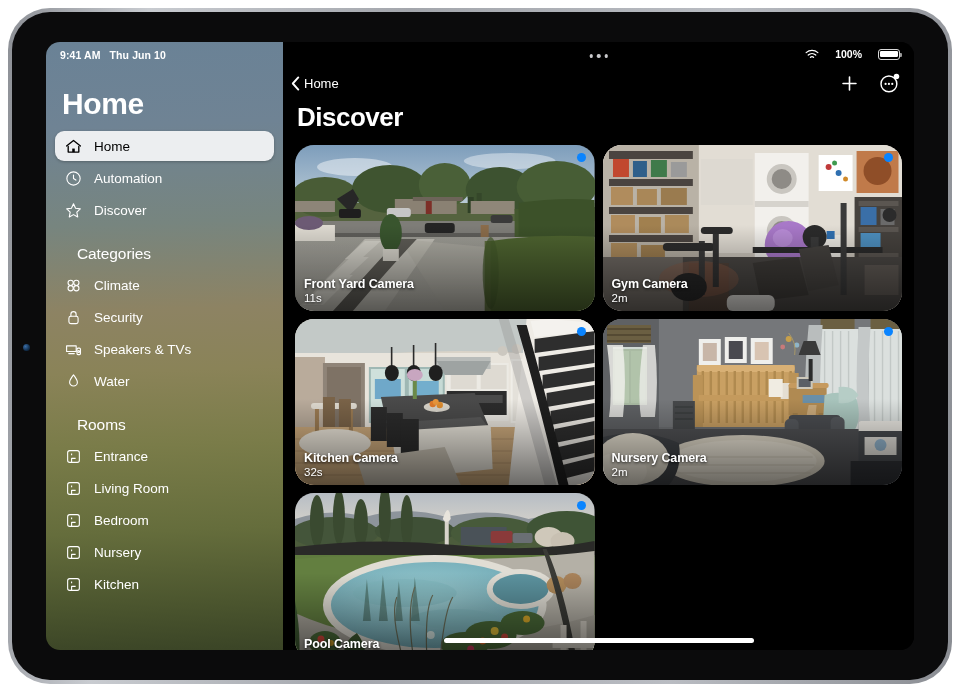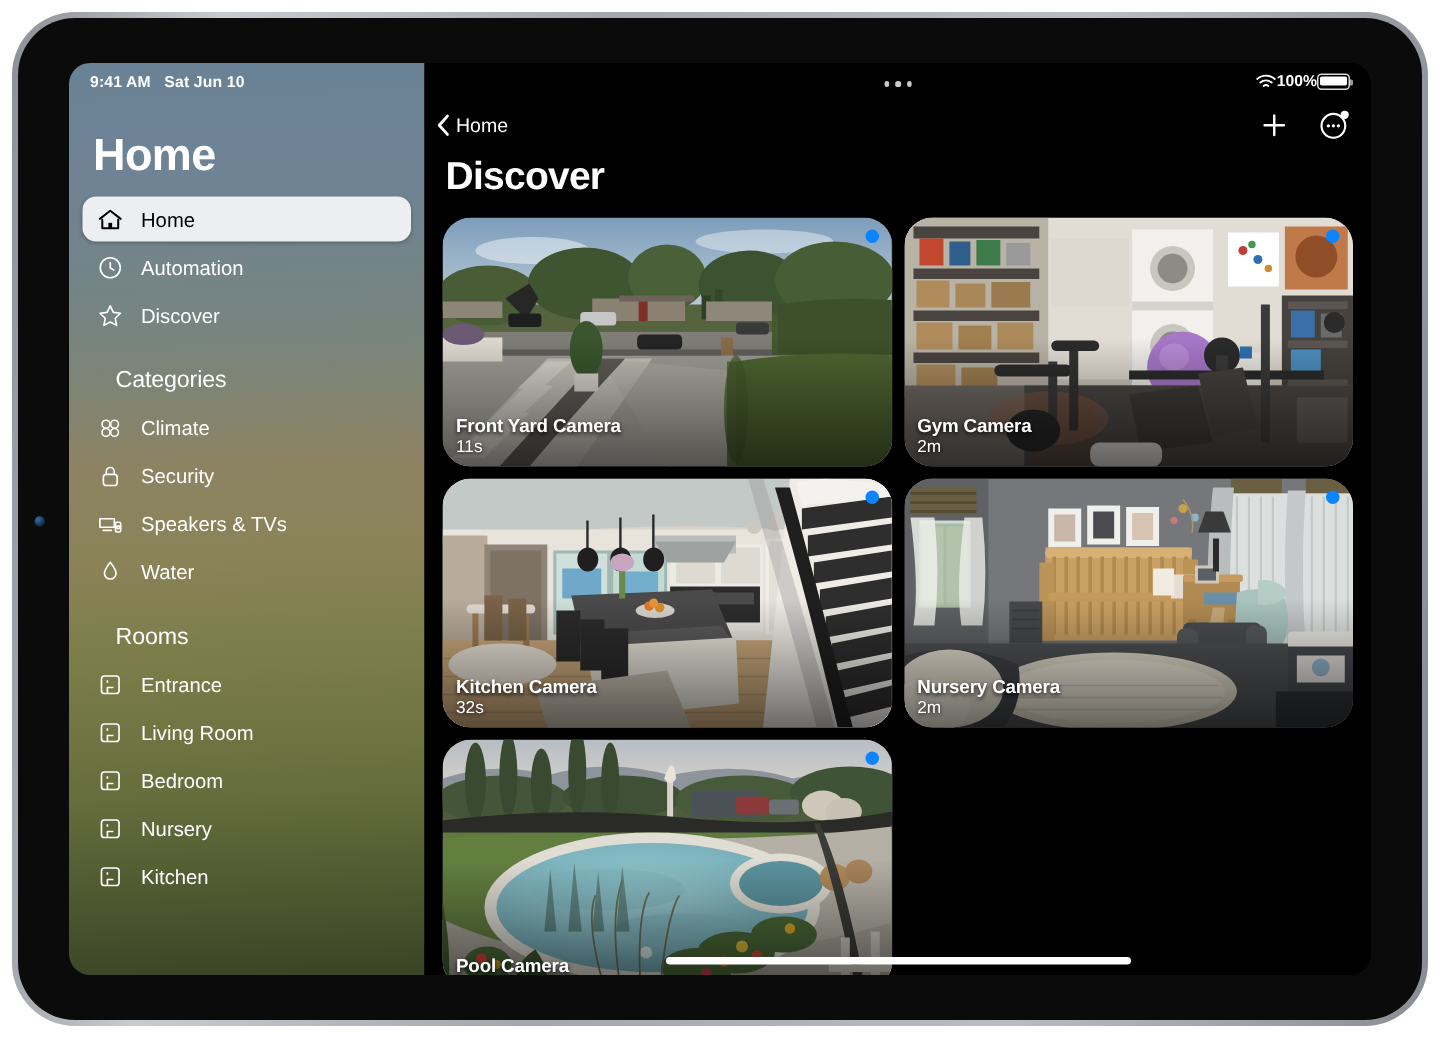--- a/index.html
+++ b/index.html
@@ -123,21 +123,21 @@
     flex: 1;
     height: 100%;
     background: #000;
     position: relative;
     overflow: hidden;
   }
 
   #status-bar-right {
     position: absolute;
     top: 6px; right: 14px;
-    display: flex; align-items: center; gap: 0;
+    display: flex; align-items: center; gap: 16px;
     font-size: 10.5px; font-weight: bold; color: #fff;
     z-index: 6;
   }
   #multitask-dots {
     position: absolute;
     top: 12px; left: 50%;
     transform: translateX(-50%);
     display: flex; gap: 4px;
     z-index: 6; cursor: pointer;
   }
@@ -244,21 +244,21 @@
 
     <span class="bezel-dot" id="camera-dot-left"></span>
 
     <div id="screen">
 
       <aside id="sidebar">
         <div id="sidebar-scroll">
 
           <div id="status-bar-left">
             <span>9:41 AM</span>
-            <span>Sat Jun 10</span>
+            <span>Thu Jun 10</span>
           </div>
 
           <div id="home-title">Home</div>
 
           <div class="nav-list">
 
             <div class="nav-row selected">
               <span class="nav-icon">
                 <svg viewBox="0 0 24 24" fill="none" stroke="currentColor" stroke-width="1.7" stroke-linecap="round" stroke-linejoin="round">
                   <path d="M3.2 11.3 12 4.4l8.8 6.9"></path>

